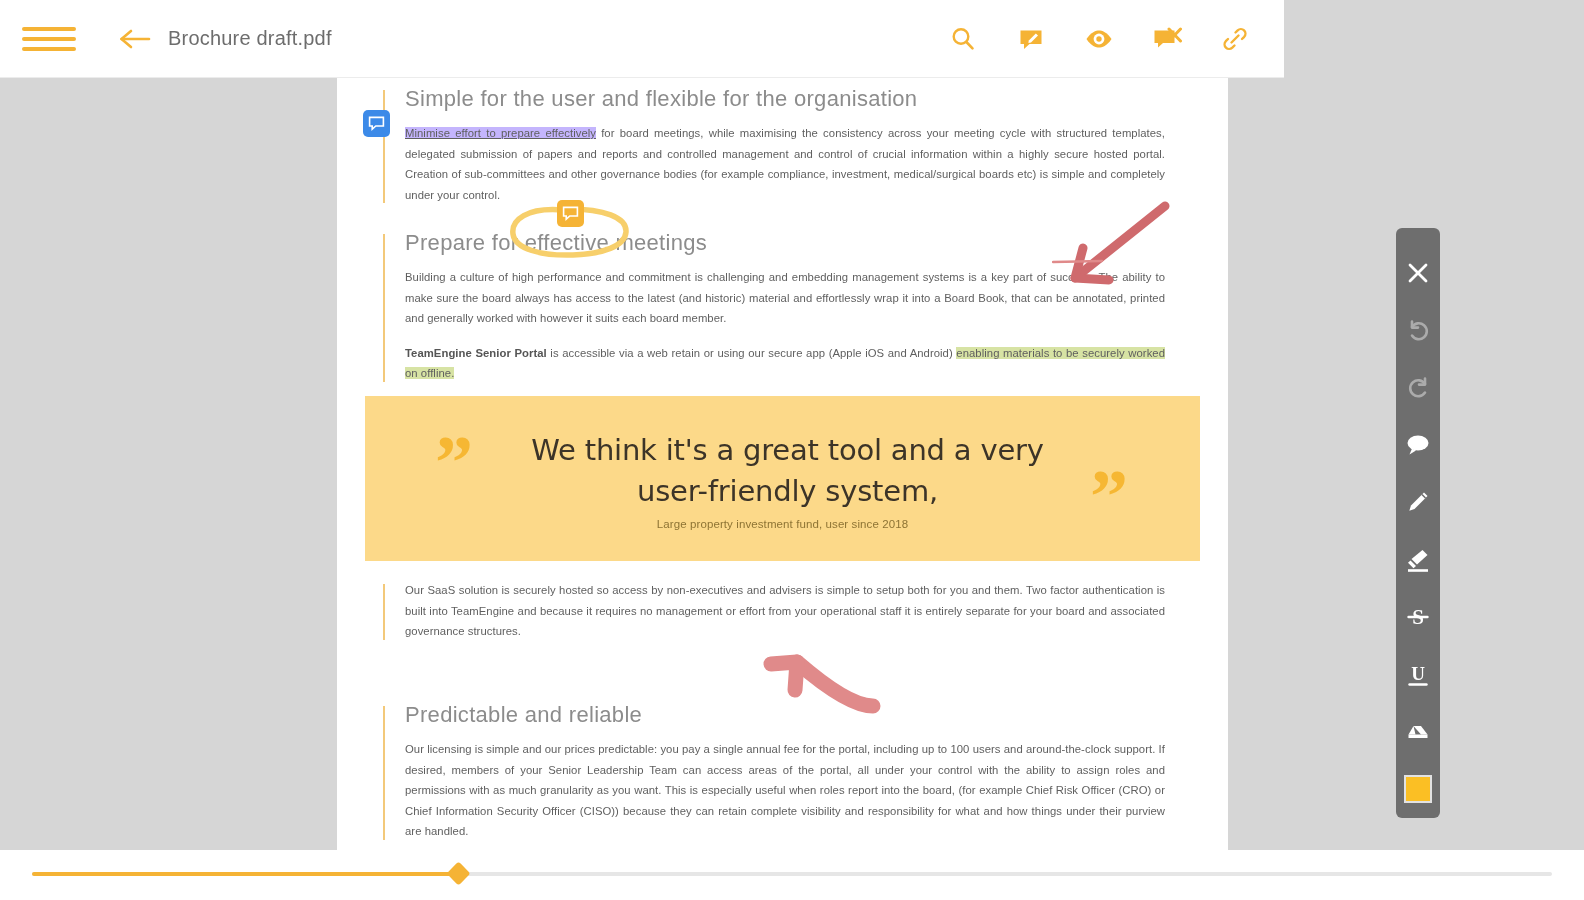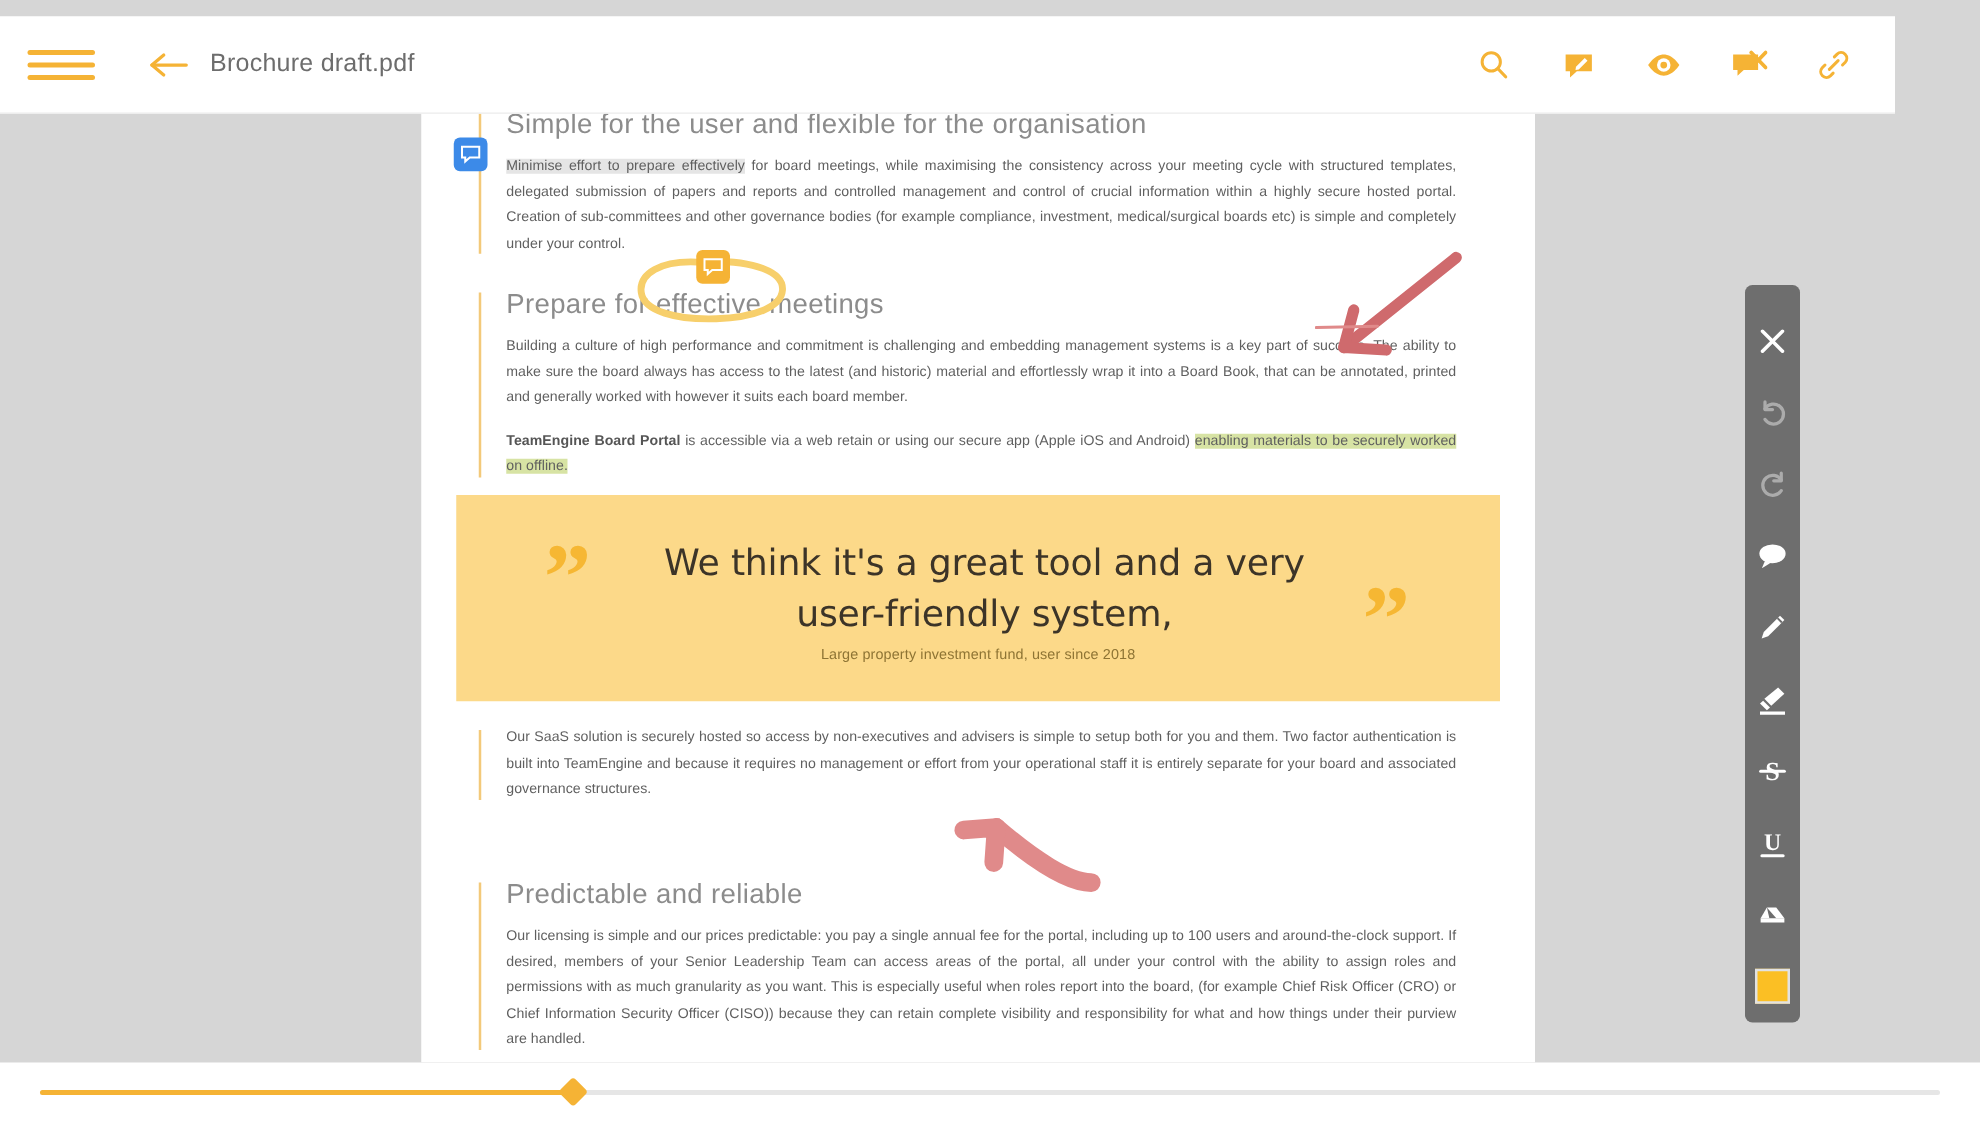--- a/index.html
+++ b/index.html
@@ -5,21 +5,21 @@
   * { margin:0; padding:0; box-sizing:border-box; }
   html,body { width:1584px; height:900px; overflow:hidden; }
   body {
     font-family:"Liberation Sans", sans-serif;
     background:#d6d6d6;
     position:relative;
   }
 
   
   #topbar{
-    position:absolute; left:0; top:13px; width:1516px; height:78px;
+    position:absolute; left:0; top:0; width:1284px; height:78px;
     background:#fff; border-bottom:1px solid #ececec;
     display:flex; align-items:center; z-index:40;
   }
   #hamburger{ width:54px; margin-left:22px; display:flex; flex-direction:column;
     gap:6px; cursor:pointer; padding:6px 0; }
   #hamburger i{ display:block; height:4px; border-radius:2px; background:#f5b335; }
   #backarrow{ margin-left:38px; width:42px; height:42px; display:flex;
     align-items:center; justify-content:center; cursor:pointer; }
   #doctitle{ margin-left:12px; font-size:20px; color:#6d6d6d; letter-spacing:.2px;
     white-space:nowrap; }
@@ -36,21 +36,21 @@
   }
 
   .block{ position:absolute; left:68px; width:760px; }
   .block .bar{ position:absolute; left:-22px; top:4px; width:2px; bottom:2px; background:#f3c97a; }
   h2.sec{ font-family:"Liberation Sans", sans-serif; font-weight:400;
     font-size:22px; color:#8c8c8c; letter-spacing:.3px; margin-bottom:11px; }
   p.body{ font-size:11.3px; line-height:20.5px; color:#5f5f5f; text-align:justify;
     letter-spacing:.05px; }
   p.body + p.body{ margin-top:14px; }
   .ul{ }
-  .hl-blue{ background:#e5e5e5; }
+  .hl-blue{ background:#c4b5fd;text-decoration:underline; }
   .hl-green{ background:#d7e3a4; }
   .bold{ font-weight:bold; color:#555; }
 
   
   #quote{
     position:absolute; left:28px; top:318px; width:835px; height:165px;
     background:#fcd989;
   }
   #quote .qmark{ position:absolute; font-family:"Liberation Serif", serif;
     font-size:76px; font-weight:bold; color:#f6b733; line-height:1; }
@@ -165,21 +165,21 @@
     <div class="block" style="top:8px;">
       <div class="bar"></div>
       <h2 class="sec">Simple for the user and flexible for the organisation</h2>
       <p class="body"><span class="hl-blue">Minimise effort to prepare effectively</span><span> for board meetings, while maximising the consistency across your meeting cycle with structured templates, delegated submission of papers and reports and controlled management and control of crucial information within a highly secure hosted portal. Creation of sub-committees and other governance bodies (for example compliance, investment, medical/surgical boards etc) is simple and completely under your control.</span></p>
     </div>
 
     <div class="block" style="top:152px;">
       <div class="bar"></div>
       <h2 class="sec">Prepare for effective meetings</h2>
       <p class="body"><span>Building a culture of high performance and commitment is challenging and embedding management systems is a </span><span class="ul">key part</span><span> of success. The ability to make sure the board always has access to the latest (and historic) material and effortlessly wrap it into a Board Book, that can be annotated, printed and generally worked with however it suits each board member.</span></p>
-      <p class="body"><span class="bold">TeamEngine Board Portal</span><span> is accessible via a web retain or using our secure app (Apple iOS and Android) </span><span class="hl-green ul">enabling materials to be securely worked on offline.</span></p>
+      <p class="body"><span class="bold">TeamEngine Senior Portal</span><span> is accessible via a web retain or using our secure app (Apple iOS and Android) </span><span class="hl-green ul">enabling materials to be securely worked on offline.</span></p>
     </div>
 
     <div id="quote">
       <div class="qmark qleft">”</div>
       <div class="qmark qright">”</div>
       <div class="qtext">We think it's a great tool and a very user-friendly system,</div>
       <div class="qattr">Large property investment fund, user since 2018</div>
     </div>
 
     <div class="block" style="top:502px;">

